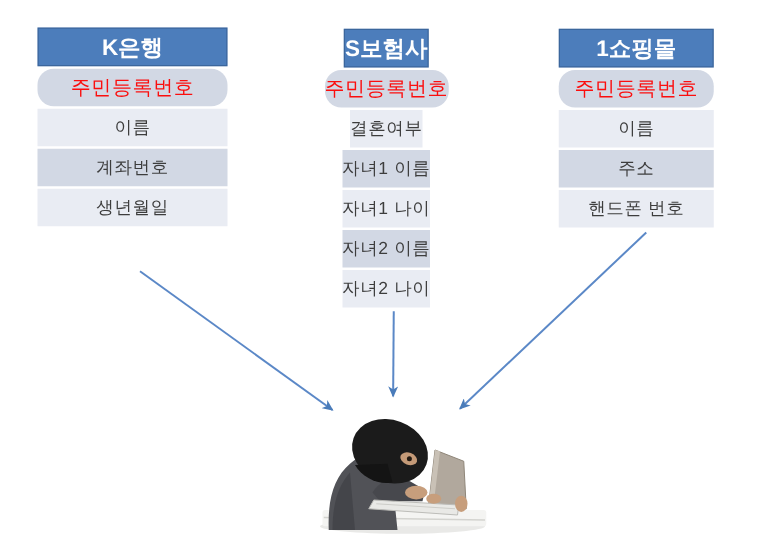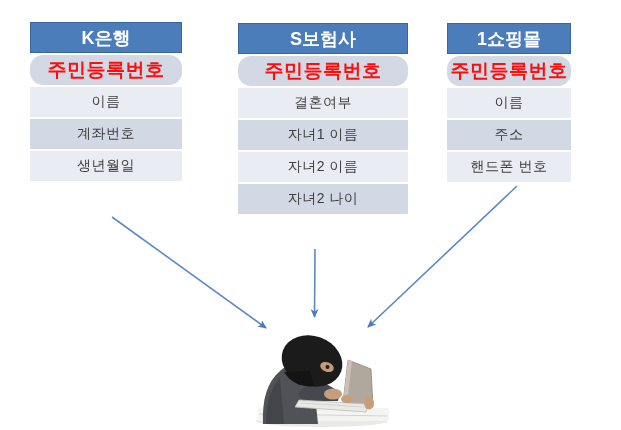--- a/index.html
+++ b/index.html
@@ -8,35 +8,35 @@
     --highlight-text:#fb0e0e; --row-text:#3d3d3d;
     --arrow:#5b88c7; --page-bg:#ffffff;
   }
   html,body{margin:0;padding:0;background:#fff;}
   .canvas{
     position:relative;width:621px;height:430px;background:var(--page-bg,#fff);
     font-family:"Liberation Sans", sans-serif;overflow:hidden;padding-left:41px;
   }
   .table{position:absolute;display:flex;flex-direction:column;}
   .t1{left:30px;top:22px;width:152px;}
-  .t2{left:238px;top:23px;width:170px;}
+  .t2{left:224px;top:23px;width:170px;align-items:center;}
   .t3{left:447px;top:23px;width:124px;}
   .thead{
     height:29px;background:var(--header-bg,#4c7dbb);color:var(--header-text,#fff);
     font-size:18px;font-weight:bold;display:flex;align-items:center;justify-content:center;
     border:1px solid rgba(30,60,100,0.35);
   }
   .row{
     height:30px;margin-top:2px;display:flex;align-items:center;justify-content:center;
     font-size:14px;font-weight:500;color:var(--row-text,#3d3d3d);letter-spacing:0.5px;
   }
   .row:nth-child(2n){background:var(--row-dark,#d2d8e4);}
   .row:nth-child(2n+1){background:var(--row-light,#e9ecf3);}
   .row.hl{
-    color:var(--highlight-text,#fb0e0e);font-size:19px;font-weight:700;letter-spacing:0.5px;border-radius:13px;
+    color:var(--highlight-text,#fb0e0e);font-size:16px;font-weight:400;letter-spacing:0.5px;border-radius:13px;
   }
   .overlay{position:absolute;left:0;top:0;width:621px;height:430px;pointer-events:none;}
 </style>
 </head>
 <body>
 
 <div class="canvas">
 
   <div class="table t1">
     <div class="thead">K은행</div>
@@ -44,20 +44,21 @@
     <div class="row">이름</div>
     <div class="row">계좌번호</div>
     <div class="row">생년월일</div>
   </div>
 
   <div class="table t2">
     <div class="thead">S보험사</div>
     <div class="row hl">주민등록번호</div>
     <div class="row">결혼여부</div>
     <div class="row">자녀1 이름</div>
+    <div class="row">자녀1 나이</div>
     <div class="row">자녀2 이름</div>
     <div class="row">자녀2 나이</div>
   </div>
 
   <div class="table t3">
     <div class="thead">1쇼핑몰</div>
     <div class="row hl">주민등록번호</div>
     <div class="row">이름</div>
     <div class="row">주소</div>
     <div class="row">핸드폰 번호</div>

